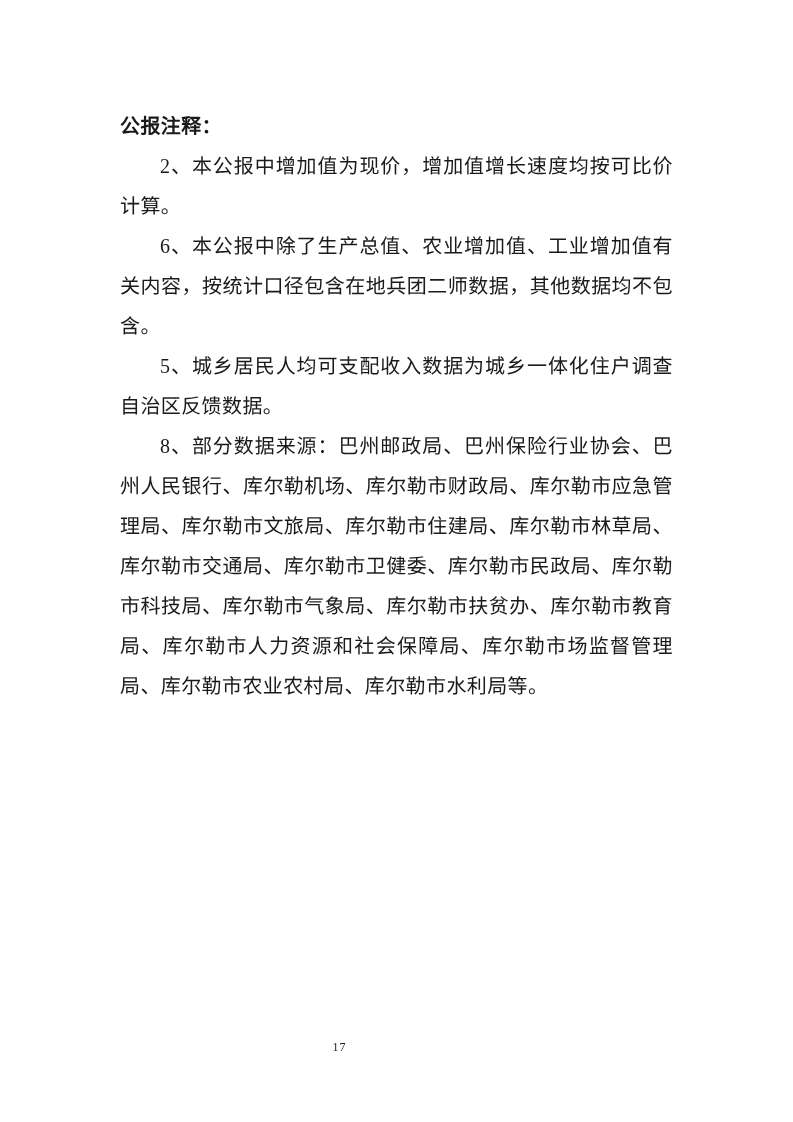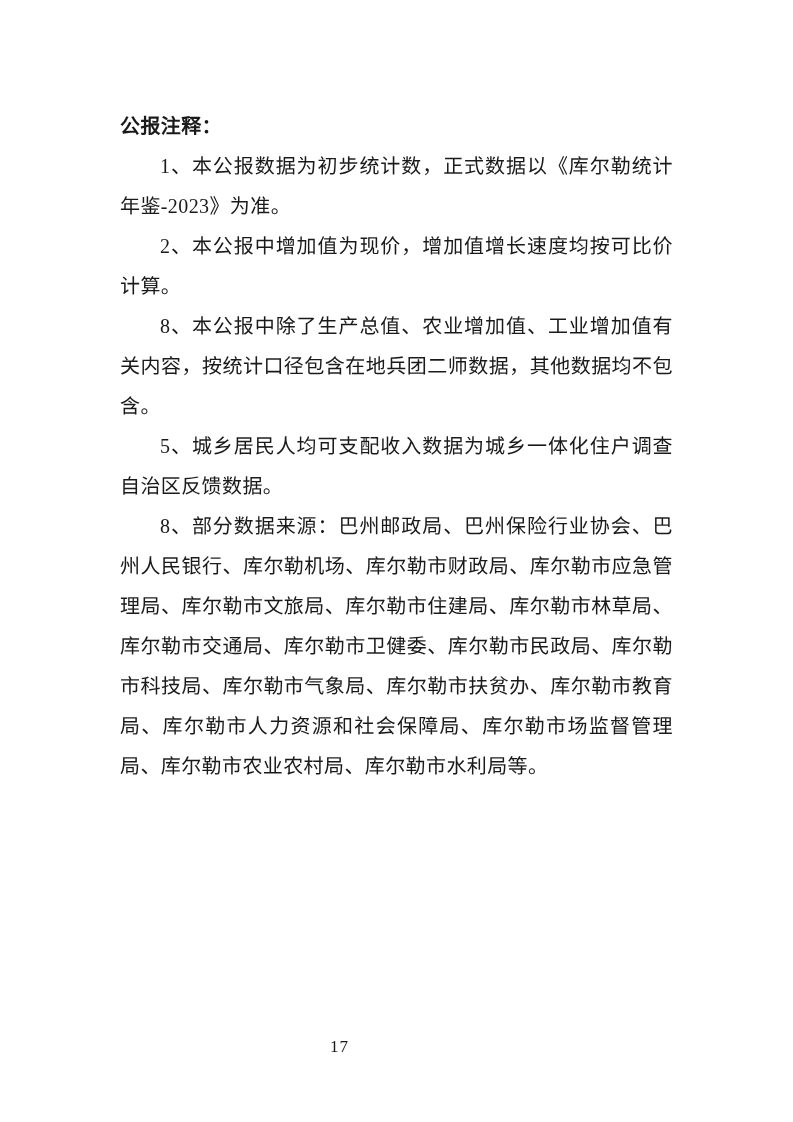--- a/index.html
+++ b/index.html
@@ -36,32 +36,31 @@
   }
   .note {
     text-indent: 2em;
   }
   .page-number {
     position: absolute;
     top: 1038px;
     left: 0;
     width: 100%;
     text-align: center;
-    font-size: 17px;
+    font-size: 12px;
     line-height: 18px;
     color: #1a1a1a;
     letter-spacing: 1px;
   }
 </style>
 </head>
 <body>
 
 <div class="page">
   <div class="content">
     <p class="heading">公报注释：</p>
-    <p class="note">1、本公报数据为初步统计数，正式数据以《库尔勒统计年鉴-2023》为准。</p>
     <p class="note">2、本公报中增加值为现价，增加值增长速度均按可比价计算。</p>
-    <p class="note">8、本公报中除了生产总值、农业增加值、工业增加值有关内容，按统计口径包含在地兵团二师数据，其他数据均不包含。</p>
+    <p class="note">6、本公报中除了生产总值、农业增加值、工业增加值有关内容，按统计口径包含在地兵团二师数据，其他数据均不包含。</p>
     <p class="note">5、城乡居民人均可支配收入数据为城乡一体化住户调查自治区反馈数据。</p>
     <p class="note">8、部分数据来源：巴州邮政局、巴州保险行业协会、巴州人民银行、库尔勒机场、库尔勒市财政局、库尔勒市应急管理局、库尔勒市文旅局、库尔勒市住建局、库尔勒市林草局、库尔勒市交通局、库尔勒市卫健委、库尔勒市民政局、库尔勒市科技局、库尔勒市气象局、库尔勒市扶贫办、库尔勒市教育局、库尔勒市人力资源和社会保障局、库尔勒市场监督管理局、库尔勒市农业农村局、库尔勒市水利局等。</p>
   </div>
   <div class="page-number">17</div>
 </div>
 
 </body></html>

